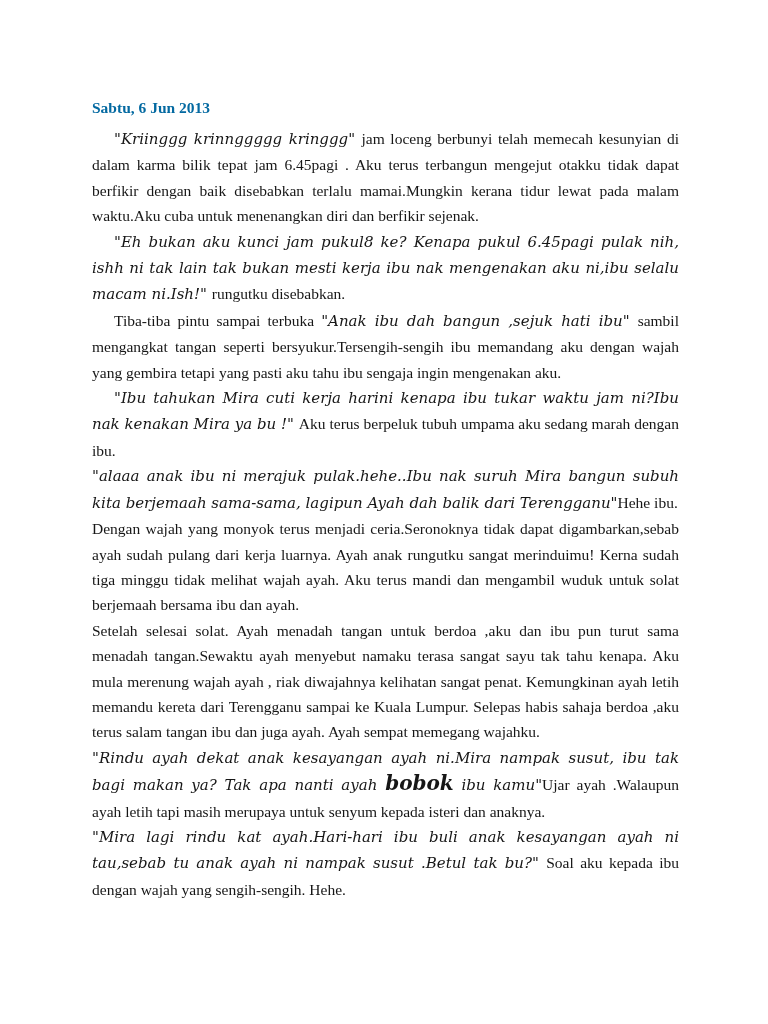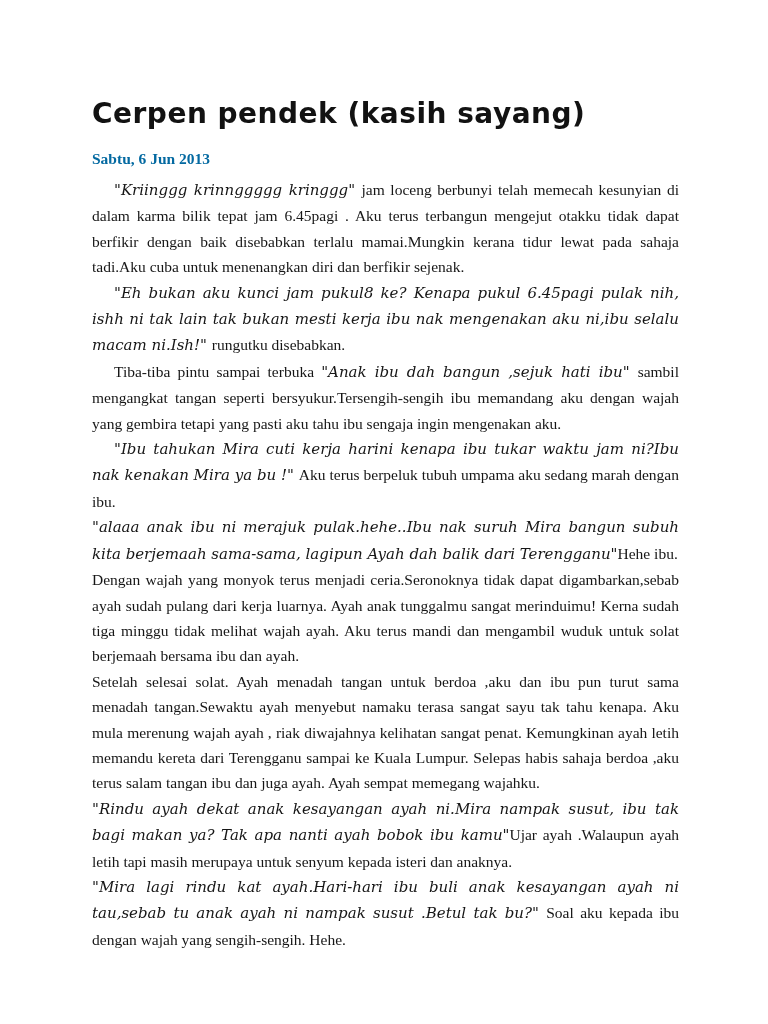--- a/index.html
+++ b/index.html
@@ -50,36 +50,35 @@
     font-style: normal;
   }
   .seg-script {
     font-family: "DejaVu Serif", serif;
     font-style: italic;
     font-size: 15px;
   }
   .seg-script-bold {
     font-family: "DejaVu Serif", serif;
     font-style: italic;
-    font-weight: 400;
-    font-size: 15px;
+    font-weight: 700;
+    font-size: 20px;
   }
 </style>
 </head>
 <body>
 
 <div class="page">
-  <h1 class="title">Cerpen pendek (kasih sayang)</h1>
 
   <p class="date-line">Sabtu, 6 Jun 2013</p>
 
   <div class="story">
-      <p class="indent"><span class="seg-script">"Kriinggg krinnggggg kringgg" </span><span class="seg-normal">jam loceng berbunyi telah memecah kesunyian di dalam karma bilik tepat jam 6.45pagi . Aku terus terbangun mengejut otakku tidak dapat berfikir dengan baik disebabkan terlalu mamai.Mungkin kerana tidur lewat pada sahaja tadi.Aku cuba untuk menenangkan diri dan berfikir sejenak.</span></p>
+      <p class="indent"><span class="seg-script">"Kriinggg krinnggggg kringgg" </span><span class="seg-normal">jam loceng berbunyi telah memecah kesunyian di dalam karma bilik tepat jam 6.45pagi . Aku terus terbangun mengejut otakku tidak dapat berfikir dengan baik disebabkan terlalu mamai.Mungkin kerana tidur lewat pada malam waktu.Aku cuba untuk menenangkan diri dan berfikir sejenak.</span></p>
       <p class="indent"><span class="seg-script">"Eh bukan aku kunci jam pukul8 ke? Kenapa pukul 6.45pagi pulak nih, ishh ni tak lain tak bukan mesti kerja ibu nak mengenakan aku ni,ibu selalu macam ni.Ish!" </span><span class="seg-normal">rungutku disebabkan.</span></p>
       <p class="indent"><span class="seg-normal">Tiba-tiba pintu sampai terbuka </span><span class="seg-script">"Anak ibu dah bangun ,sejuk hati ibu" </span><span class="seg-normal">sambil mengangkat tangan seperti bersyukur.Tersengih-sengih ibu memandang aku dengan wajah yang gembira tetapi yang pasti aku tahu ibu sengaja ingin mengenakan aku.</span></p>
       <p class="indent"><span class="seg-script">"Ibu tahukan Mira cuti kerja harini kenapa ibu tukar waktu jam ni?Ibu nak kenakan Mira ya bu !" </span><span class="seg-normal">Aku terus berpeluk tubuh umpama aku sedang marah dengan ibu.</span></p>
       <p class=""><span class="seg-script">"alaaa anak ibu ni merajuk pulak.hehe..Ibu nak suruh Mira bangun subuh kita berjemaah sama-sama, lagipun Ayah dah balik dari Terengganu"</span><span class="seg-normal">Hehe ibu.</span></p>
-      <p class=""><span class="seg-normal">Dengan wajah yang monyok terus menjadi ceria.Seronoknya tidak dapat digambarkan,sebab ayah sudah pulang dari kerja luarnya. Ayah anak tunggalmu sangat merinduimu! Kerna sudah tiga minggu tidak melihat wajah ayah. Aku terus mandi dan mengambil wuduk untuk solat berjemaah bersama ibu dan ayah.</span></p>
+      <p class=""><span class="seg-normal">Dengan wajah yang monyok terus menjadi ceria.Seronoknya tidak dapat digambarkan,sebab ayah sudah pulang dari kerja luarnya. Ayah anak rungutku sangat merinduimu! Kerna sudah tiga minggu tidak melihat wajah ayah. Aku terus mandi dan mengambil wuduk untuk solat berjemaah bersama ibu dan ayah.</span></p>
       <p class=""><span class="seg-normal">Setelah selesai solat. Ayah menadah tangan untuk berdoa ,aku dan ibu pun turut sama menadah tangan.Sewaktu ayah menyebut namaku terasa sangat sayu tak tahu kenapa. Aku mula merenung wajah ayah , riak diwajahnya kelihatan sangat penat. Kemungkinan ayah letih memandu kereta dari Terengganu sampai ke Kuala Lumpur. Selepas habis sahaja berdoa ,aku terus salam tangan ibu dan juga ayah. Ayah sempat memegang wajahku.</span></p>
       <p class=""><span class="seg-script">"Rindu ayah dekat anak kesayangan ayah ni.Mira nampak susut, ibu tak bagi makan ya? Tak apa nanti ayah </span><span class="seg-script-bold">bobok</span><span class="seg-script"> ibu kamu"</span><span class="seg-normal">Ujar ayah .Walaupun ayah letih tapi masih merupaya untuk senyum kepada isteri dan anaknya.</span></p>
       <p class=""><span class="seg-script">"Mira lagi rindu kat ayah.Hari-hari ibu buli anak kesayangan ayah ni tau,sebab tu anak ayah ni nampak susut .Betul tak bu?" </span><span class="seg-normal">Soal aku kepada ibu dengan wajah yang sengih-sengih. Hehe.</span></p>
     </div>
 </div>
 
 </body></html>

